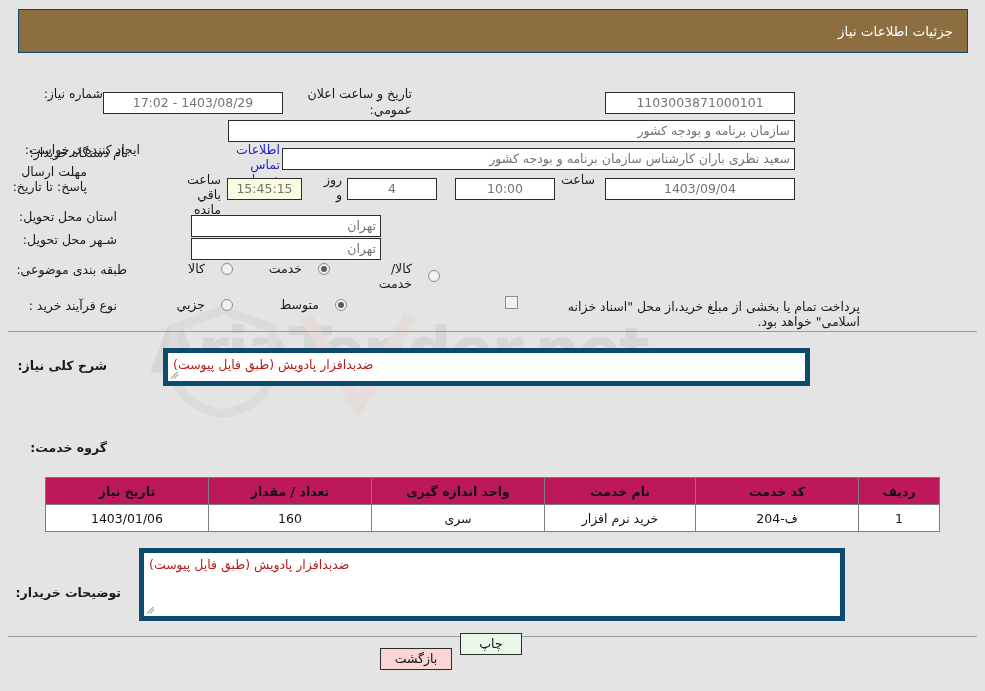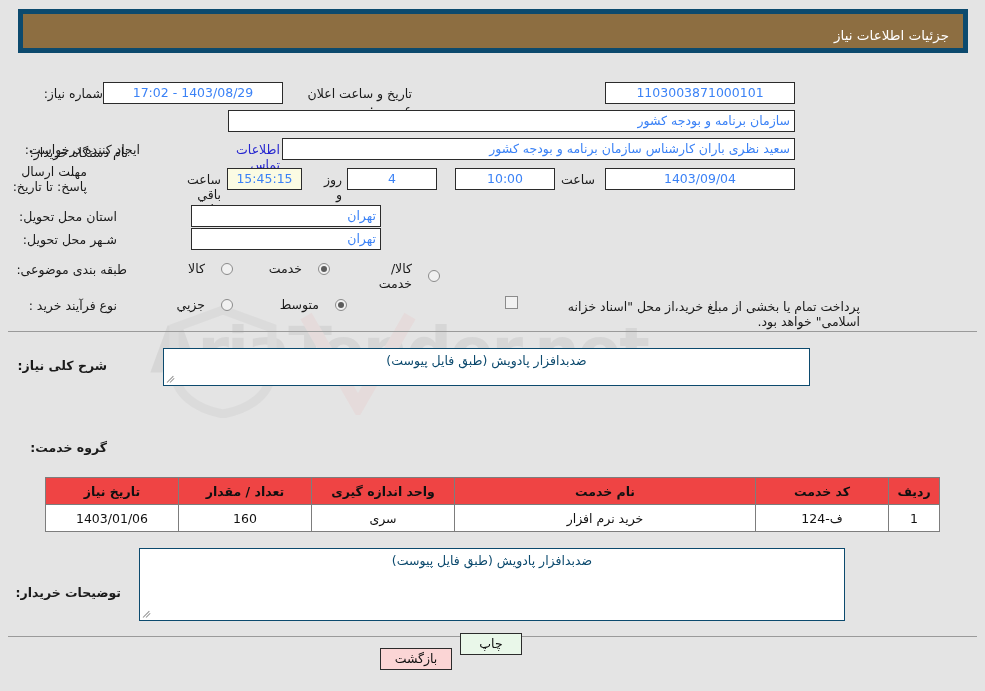--- a/index.html
+++ b/index.html
@@ -54,21 +54,21 @@
   }
 
   
   .header-bar {
     position: absolute;
     left: 18px;
     top: 9px;
     width: 950px;
     height: 44px;
     background: #8d6e41;
-    border: 5px solid #0c4a6e;
+    border: 1px solid #0c4a6e;
     box-sizing: border-box;
     z-index: 2;
   }
   .header-title {
     position: absolute;
     right: 14px;
     top: 13px;
     color: #ffffff;
     font-size: 13.5px;
   }
@@ -98,28 +98,29 @@
     line-height: 16px;
     z-index: 3;
   }
   .lbl-b { font-weight: bold; }
   .fld {
     position: absolute;
     box-sizing: border-box;
     background: #ffffff;
     border: 1px solid #2b2b2b;
     font-size: 12.5px;
-    color: #3b82f6;
+    color: #737373;
     line-height: 20px;
     padding: 0 4px;
     height: 22px;
     overflow: hidden;
     white-space: nowrap;
     z-index: 3;
     text-align: center;
+    margin-top: 10px;
   }
   .fld.rt { text-align: right; }
   .fld.hl { background: #fbfbe3; }
   .link {
     position: absolute;
     font-size: 12.5px;
     color: #2626d0;
     cursor: pointer;
     z-index: 3;
   }
@@ -167,26 +168,26 @@
     background: #f1f1f1;
     box-sizing: border-box;
     z-index: 3;
   }
 
   
   .ta {
     position: absolute;
     box-sizing: border-box;
     background: #ffffff;
-    border: 1px solid #0c4a6e;
-    font-size: 12.5px;
-    color: #0c4a6e;
+    border: 5px solid #0c4a6e;
+    font-size: 12.5px;
+    color: #b91c1c;
     padding: 3px 5px;
     line-height: 18px;
-    text-align: center;
+    text-align: left;
     overflow: hidden;
     z-index: 3;
   }
   .ta .grip {
     position: absolute;
     left: 2px;
     bottom: 1px;
     width: 10px;
     height: 10px;
   }
@@ -202,26 +203,26 @@
 
   
   .tbl {
     position: absolute;
     border-collapse: collapse;
     font-size: 12.5px;
     z-index: 3;
     background: #ffffff;
   }
   .tbl th {
-    background: #ef4444;
+    background: #be185d;
     border: 1px solid #7d7d7d;
     font-weight: bold;
     color: #101010;
     height: 26px;
-    padding: 0 6px;
+    padding: 0 21px;
     text-align: center;
     white-space: nowrap;
   }
   .tbl td {
     background: #ffffff;
     border: 1px solid #7d7d7d;
     height: 26px;
     padding: 0 6px;
     text-align: center;
     color: #111;
@@ -346,21 +347,21 @@
         <th style="width:120px;">کد خدمت</th>
         <th>نام خدمت</th>
         <th style="width:130px;">واحد اندازه گیری</th>
         <th style="width:120px;">تعداد / مقدار</th>
         <th style="width:120px;">تاریخ نیاز</th>
       </tr>
     </thead>
     <tbody>
       <tr>
         <td>1</td>
-        <td>ف-124</td>
+        <td>ف-204</td>
         <td>خرید نرم افزار</td>
         <td>سری</td>
         <td>160</td>
         <td>1403/01/06</td>
       </tr>
     </tbody>
   </table>
 
   <div class="lbl lbl-b" style="right:864px; top:585px; width:115px;">توضیحات خریدار:</div>
   <div class="ta" style="right:140px; top:548px; width:706px; height:73px;">

